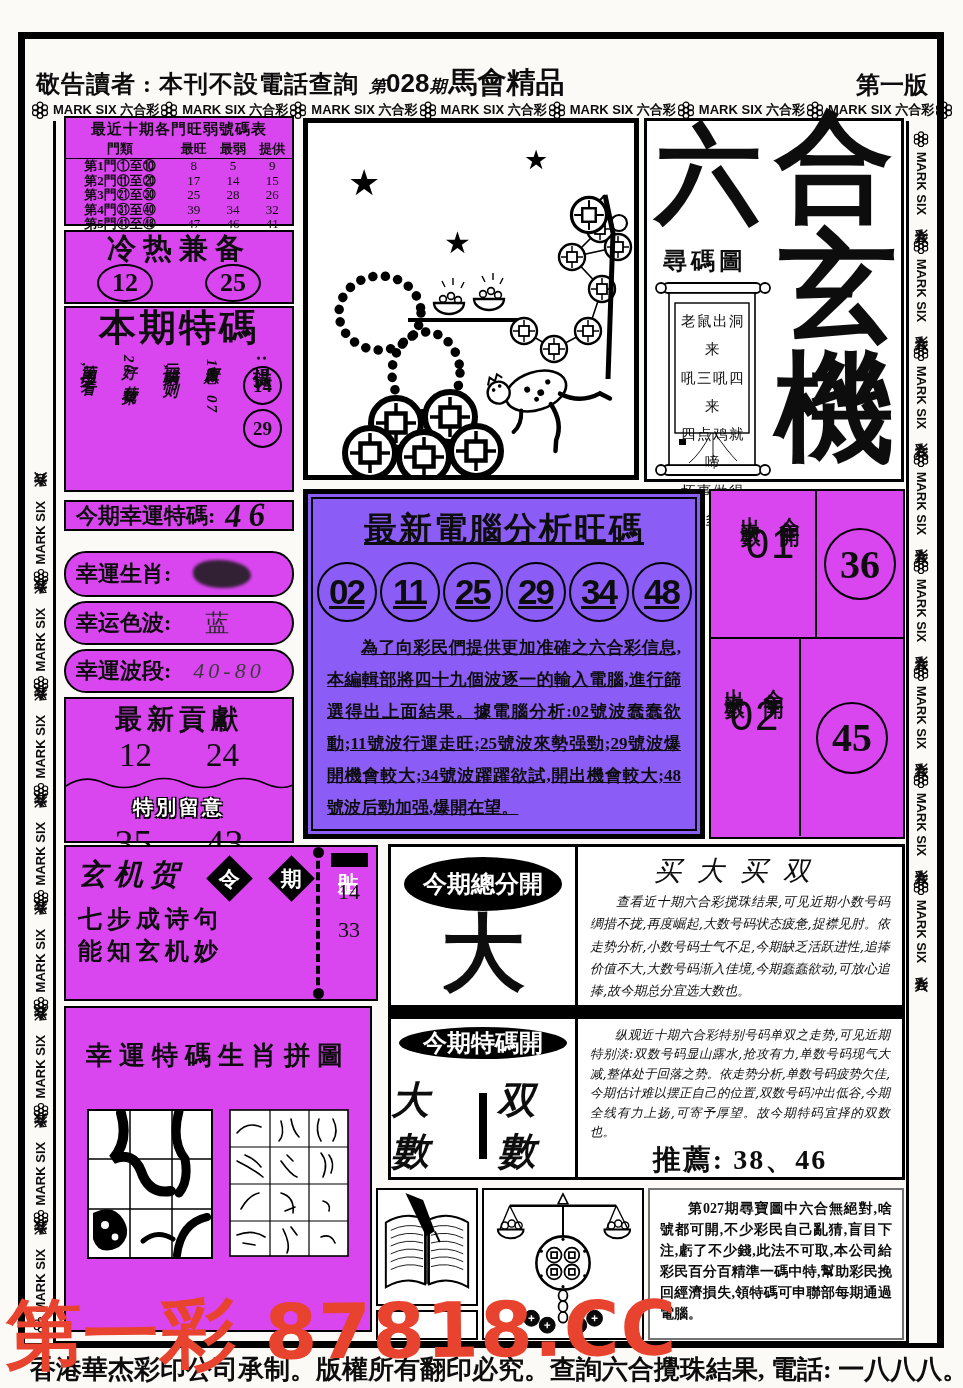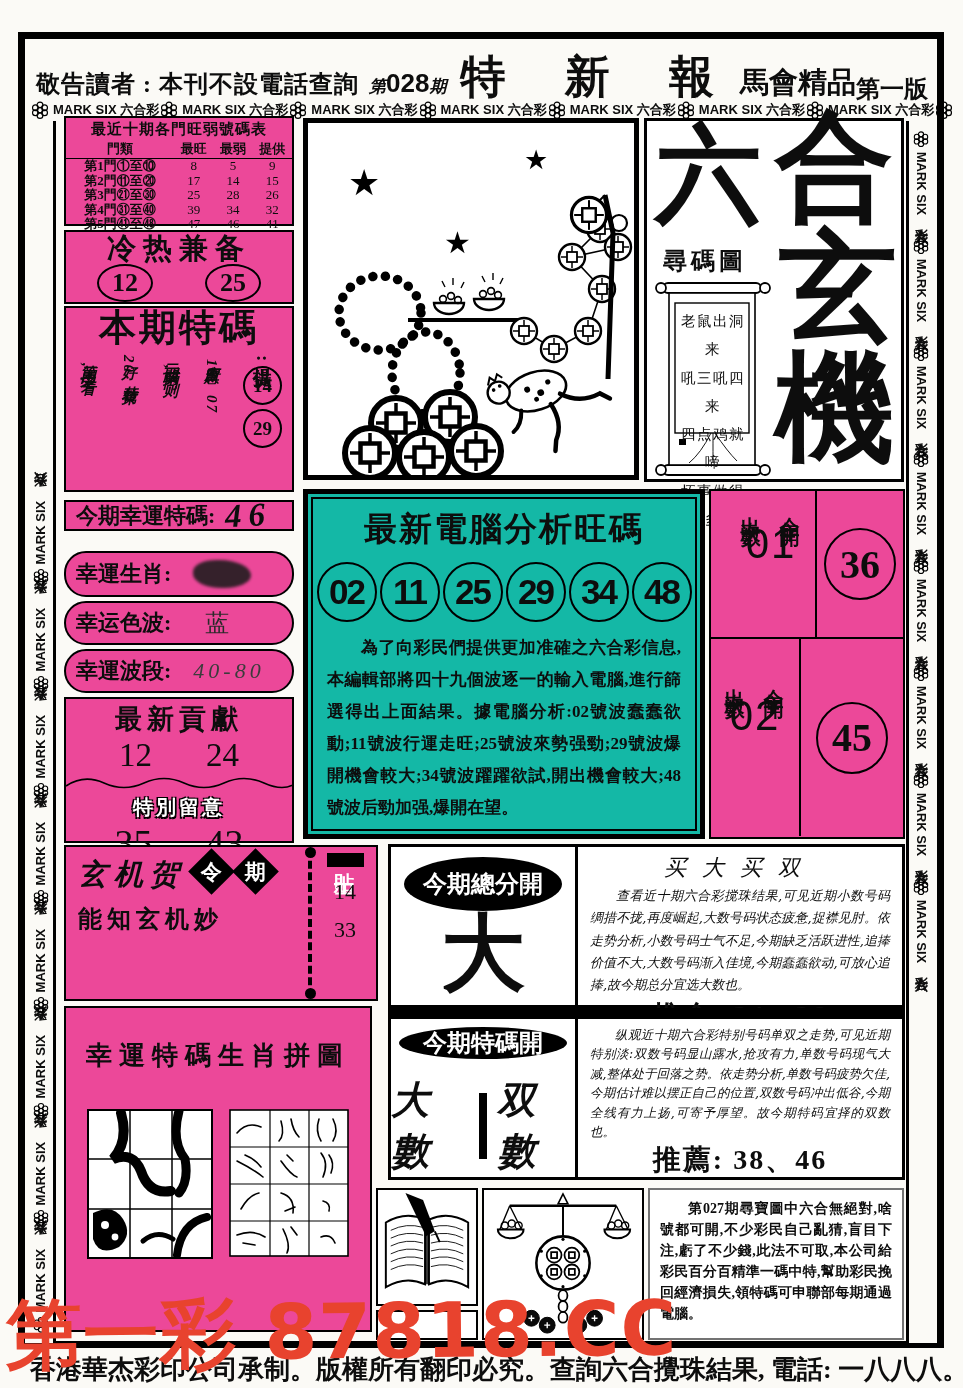--- a/index.html
+++ b/index.html
@@ -24,21 +24,21 @@
   
   .strip{top:121px;width:31px;height:1222px;overflow:hidden;background:#fbfaf6;}
   .strip-l{left:25px;border-right:3px solid #000;}
   .strip-r{left:906px;border-left:3px solid #000;}
   .strip-inner{width:100%;height:100%;writing-mode:vertical-rl;text-orientation:mixed;
                font-family:"Liberation Sans",sans-serif;font-size:13px;font-weight:700;line-height:31px;}
   .strip-l .strip-inner{transform:rotate(180deg);}
   .seg{margin:9px 0;display:inline-block;}
   .seg .fl{width:18px;height:18px;display:inline-block;}
   
-  .bx{border:2.5px solid #000;background:#ec4899;}
+  .bx{border:2.5px solid #000;background:#d946ef;}
   
   .hw-title{font-size:15px;font-weight:800;text-align:center;letter-spacing:1px;margin-top:2px;}
   table.hw{width:100%;border-collapse:collapse;margin-top:1px;}
   table.hw th{font-size:13px;font-weight:700;border-bottom:1.5px solid #000;padding:0;}
   table.hw td{font-size:13px;text-align:center;padding:0;line-height:1.12;}
   td.gate{font-size:12px;font-weight:700;text-align:left;white-space:nowrap;}
   
   .ch-title{font-size:29px;font-weight:900;letter-spacing:7px;text-align:center;line-height:1.05;margin-top:1px;}
   .ch-nums{display:flex;justify-content:center;gap:52px;margin-top:1px;}
   .oval-num{display:inline-flex;align-items:center;justify-content:center;width:52px;height:34px;
@@ -62,21 +62,21 @@
   .blue-v{font-size:24px;margin-left:34px;color:#2a2a2a;}
   .range-v{font-size:22px;margin-left:22px;color:#3c3c3c;letter-spacing:4px;font-style:italic;}
   
   .co-title{font-size:27px;font-weight:800;letter-spacing:5px;text-align:center;margin-top:2px;}
   .co-row{display:flex;justify-content:space-around;padding:0 26px;font-size:33px;}
   .co-note{text-align:center;font-size:20px;font-weight:900;letter-spacing:3px;color:#fff;
            text-shadow:-1.5px -1.5px 0 #000,1.5px -1.5px 0 #000,-1.5px 1.5px 0 #000,1.5px 1.5px 0 #000;}
   .co-row2{display:flex;justify-content:space-around;padding:0 22px;font-size:38px;}
   
   .my-left{flex:1;padding:8px 4px 0 12px;}
-  .my-t1{display:flex;align-items:flex-start;gap:7px;}
+  .my-t1{display:flex;align-items:flex-end;gap:25px;}
   .my-title{font-size:29px;font-weight:900;font-style:italic;letter-spacing:7px;white-space:nowrap;}
   .dia{width:33px;height:33px;background:#000;transform:rotate(45deg);display:inline-flex;
        align-items:center;justify-content:center;flex:none;margin:0 2px;}
   .dia span{transform:rotate(-45deg);color:#fff;font-size:21px;font-weight:700;}
   .poem{font-size:24px;font-weight:600;letter-spacing:5px;line-height:1.35;margin-top:8px;}
   .my-div{border-left:4px dashed #000;margin:2px 2px;position:relative;align-self:stretch;}
   .my-div::before,.my-div::after{content:"";position:absolute;left:-7px;width:11px;height:11px;
        border-radius:50%;background:#000;}
   .my-div::before{top:-2px;}  .my-div::after{bottom:-2px;}
   .my-right{width:62px;display:flex;flex-direction:column;align-items:center;padding-top:6px;}
@@ -105,21 +105,21 @@
   .ap-right{flex:1;display:flex;align-items:center;justify-content:center;}
   .ap-ball{display:inline-flex;align-items:center;justify-content:center;width:68px;height:68px;
            border:2px solid #000;border-radius:50%;font-size:40px;font-weight:600;}
   
   .sp-left{width:184px;border-right:3px solid #000;display:flex;flex-direction:column;align-items:center;
            justify-content:flex-start;padding-top:10px;}
   .oval-blk{background:#000;color:#fff;border-radius:50%;display:flex;align-items:center;justify-content:center;
             font-weight:800;white-space:nowrap;}
   .big-da{font-size:84px;font-weight:900;line-height:1.02;}
   .sp-right{flex:1;padding:6px 12px 2px 12px;display:flex;flex-direction:column;}
-  .buy-head{font-size:22px;font-weight:700;font-style:italic;letter-spacing:16px;text-align:center;white-space:nowrap;}
+  .buy-head{font-size:27px;font-weight:700;font-style:italic;letter-spacing:16px;text-align:center;white-space:nowrap;}
   .script{font-family:"DejaVu Serif",serif;font-style:italic;font-weight:500;}
   .sp-body{font-size:13px;line-height:1.72;text-align:justify;text-indent:2em;margin-top:2px;}
   .pick-row{text-align:center;font-size:28px;font-weight:700;margin-top:auto;letter-spacing:2px;}
   .stem{width:9px;height:14px;background:#000;}
   .opt-row{display:flex;align-items:center;justify-content:center;margin-top:2px;}
   .opt{font-size:38px;font-weight:900;font-style:italic;letter-spacing:2px;}
   .opt-bar{width:9px;height:66px;background:#000;margin:0 10px;}
   .divider-bar{background:#000;}
   
   .note-body{font-size:14px;line-height:1.5;text-align:justify;text-indent:2em;font-weight:600;padding:8px 10px;}
@@ -134,21 +134,20 @@
 
 <div id="paper">
 
   <div class="abs frame"></div>
 
   <div class="abs header-row">
     <span class="notice">敬告讀者 : 本刊不設電話查詢</span>
     <span class="issue">
       <span class="scr">第</span><span class="num">028</span><span class="scr">期</span>
     </span>
-    <span class="masthead">特 新 報</span>
     <span class="sub-title">馬會精品</span>
     <span class="edition">第一版</span>
   </div>
 
   <div class="abs banner-row">
     <span style="display:flex;flex:1;justify-content:space-between;">
         <span class="bn-item">
           <svg class="fl" viewBox="0 0 22 22">
             <g fill="none" stroke="#000" stroke-width="1.3">
               <circle cx="11" cy="5.5" r="3.2"></circle>
@@ -534,20 +533,21 @@
       <div class="my-t1">
         <span class="my-title">玄机贺</span>
         <span class="dia">
             <span>令</span>
           </span>
         <span class="dia">
             <span>期</span>
           </span>
       </div>
       <div class="poem">
+        <div>七步成诗句</div>
         <div>能知玄机妙</div>
       </div>
     </div>
     <div class="my-div"></div>
     <div class="my-right">
       <span class="tip-box">貼士</span>
       <span class="tip-num">14</span>
       <span class="tip-num">33</span>
     </div>
   </div>
@@ -685,21 +685,21 @@
       </svg>
       <div class="abs" style="left:24px;top:28px;width:72px;font-size:14.5px;line-height:1.95;letter-spacing:1.5px;text-align:center;">
         <div>老鼠出洞来</div>
         <div>吼三吼四来</div>
         <div>四点鸡就啼</div>
         <div>坏事做得多</div>
       </div>
     </div>
   </div>
 
-  <div class="abs" style="left:303px;top:489px;width:402px;height:350px;border:5px solid #000;box-sizing:border-box;background:#14b8a6;">
+  <div class="abs" style="left:303px;top:489px;width:402px;height:350px;border:5px solid #000;box-sizing:border-box;background:#8b5cf6;text-decoration:underline;">
     <div class="an-inner">
       <div class="an-title">最新電腦分析旺碼</div>
       <div class="an-balls">
         <span class="ball">02</span>
         <span class="ball">11</span>
         <span class="ball">25</span>
         <span class="ball">29</span>
         <span class="ball">34</span>
         <span class="ball">48</span>
       </div>

